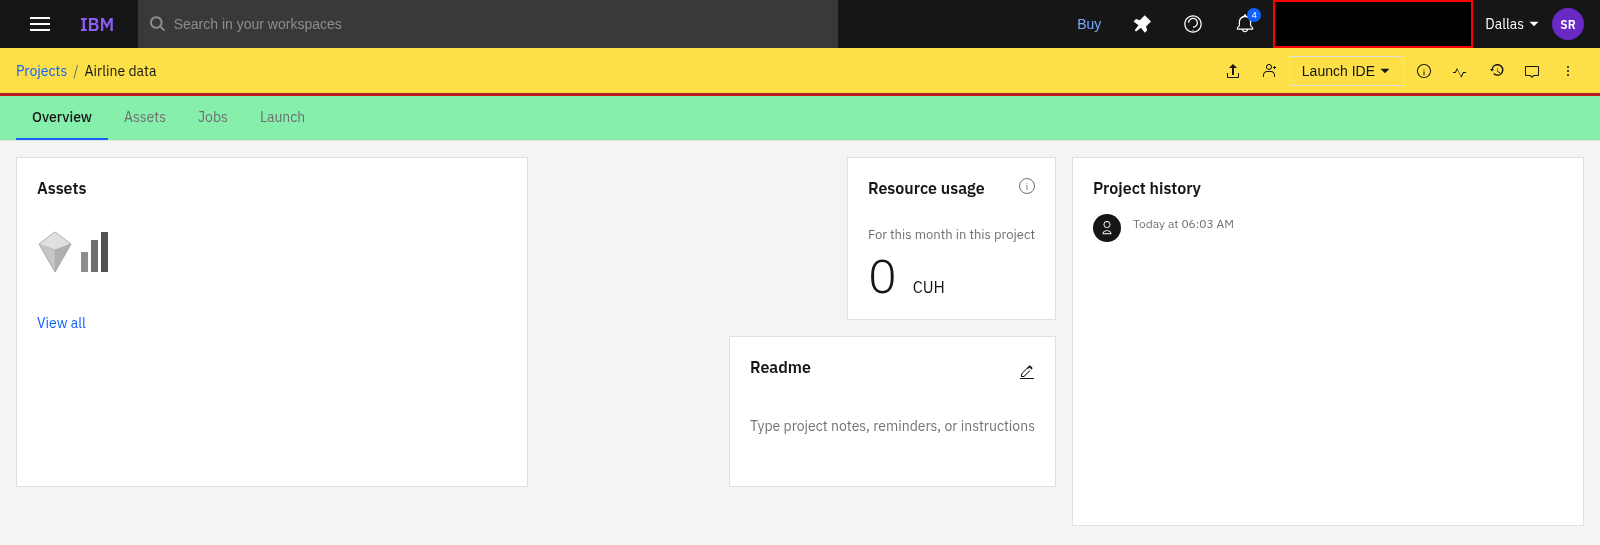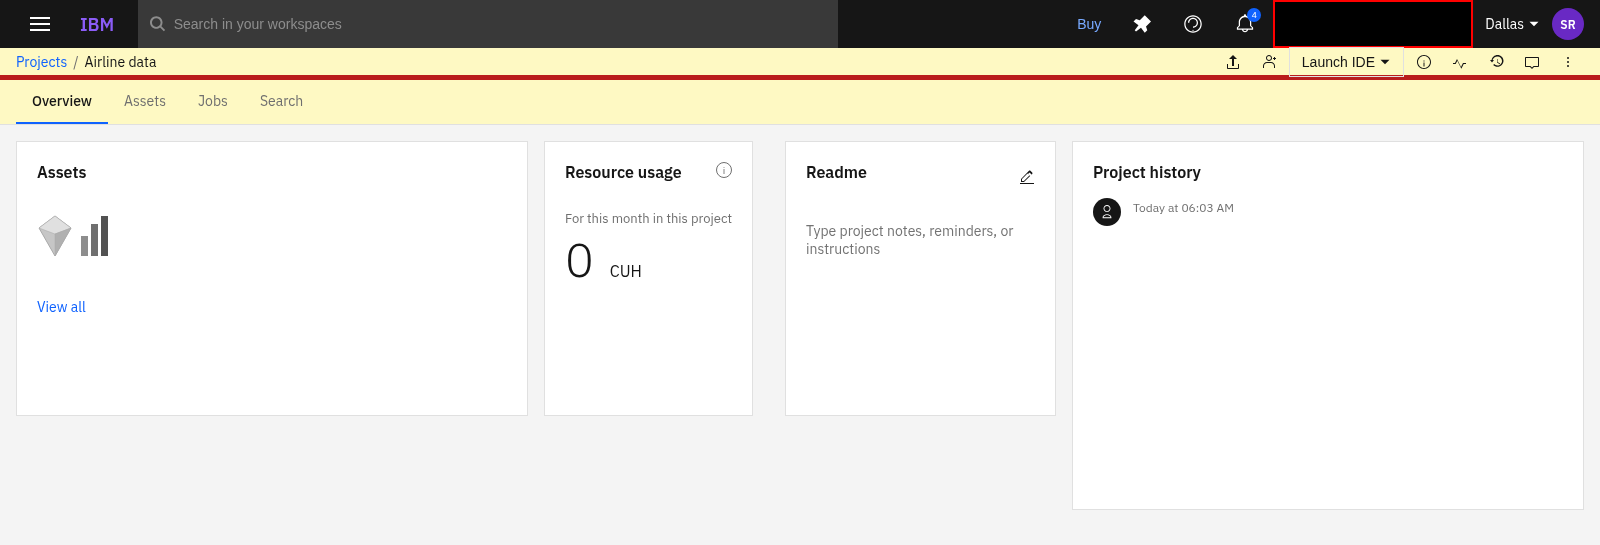--- a/index.html
+++ b/index.html
@@ -119,27 +119,27 @@
       align-items: center;
       justify-content: center;
       font-size: 12px;
       font-weight: 600;
       color: #fff;
       cursor: pointer;
     }
 
     
     .sub-nav {
-      background: #fef9c3;
-      border-bottom: 5px solid #b91c1c;
+      background: #fde047;
+      border-bottom: 3px solid #b91c1c;
       padding: 0 16px;
       display: flex;
       align-items: center;
       justify-content: space-between;
-      height: 32px;
+      height: 48px;
     }
     .breadcrumb {
       display: flex;
       align-items: center;
       gap: 6px;
       font-size: 14px;
     }
     .breadcrumb-link {
       color: #0f62fe;
       text-decoration: none;
@@ -170,21 +170,21 @@
       cursor: pointer;
       display: flex;
       align-items: center;
       gap: 4px;
       font-size: 14px;
       color: #161616;
     }
 
     
     .tabs-bar {
-      background: #fef9c3;
+      background: #86efac;
       border-bottom: 1px solid #e0e0e0;
       padding: 0 16px;
       display: flex;
       align-items: flex-end;
     }
     .tab {
       padding: 12px 16px;
       cursor: pointer;
       font-size: 14px;
       color: #6f6f6f;
@@ -325,22 +325,23 @@
     }
 
     
     .right-col {
       grid-column: 3;
       grid-row: 1 / 3;
     }
     .middle-col {
       grid-column: 2;
       display: flex;
-      flex-direction: row;
-      gap: 32px;
+      flex-direction: column;
+      gap: 16px;
+      align-items: flex-end;
     }
 
     
     .info-icon {
       width: 16px;
       height: 16px;
       border: 1px solid #6f6f6f;
       border-radius: 50%;
       display: flex;
       align-items: center;
@@ -457,21 +458,21 @@
           <circle cx="16" cy="24" r="2"></circle>
       </svg>
     </button>
   </div>
 </div>
 
 <div class="tabs-bar">
   <div class="tab active">Overview</div>
   <div class="tab">Assets</div>
   <div class="tab">Jobs</div>
-  <div class="tab">Search</div>
+  <div class="tab">Launch</div>
 </div>
 
 <div class="main-content">
 
   <div class="card" style="grid-column:1; grid-row: 1">
     <div class="card-title">Assets</div>
     <div class="asset-icons">
 
       <svg class="diamond-icon" viewBox="0 0 36 44">
         <polygon points="18,2 34,14 18,42 2,14" fill="#c6c6c6" stroke="#a8a8a8" stroke-width="1"></polygon>

